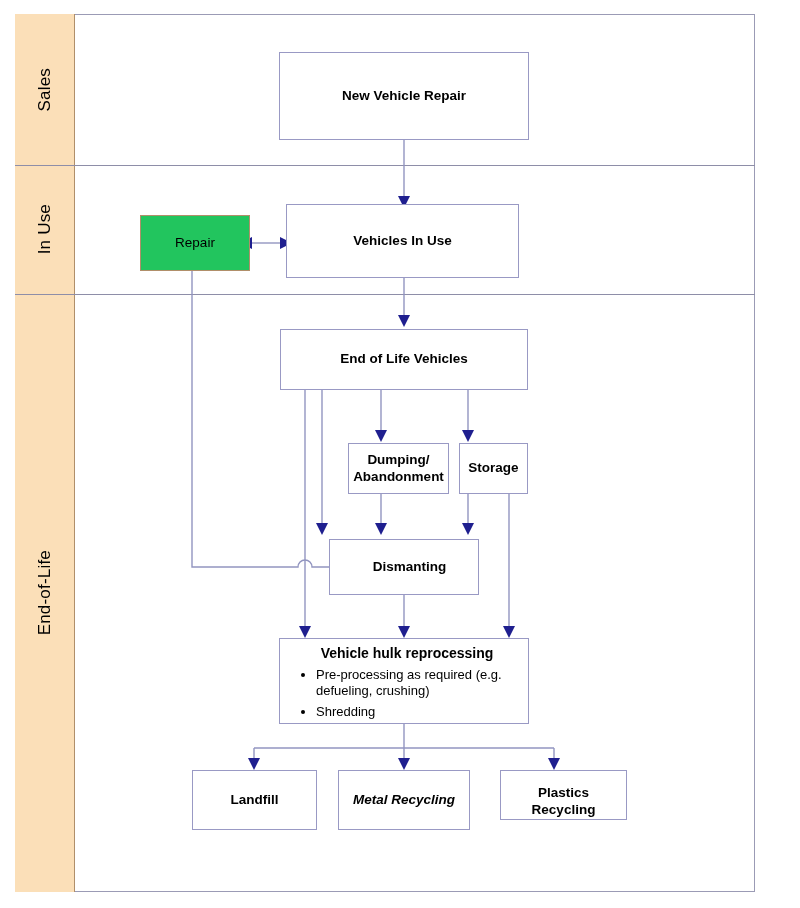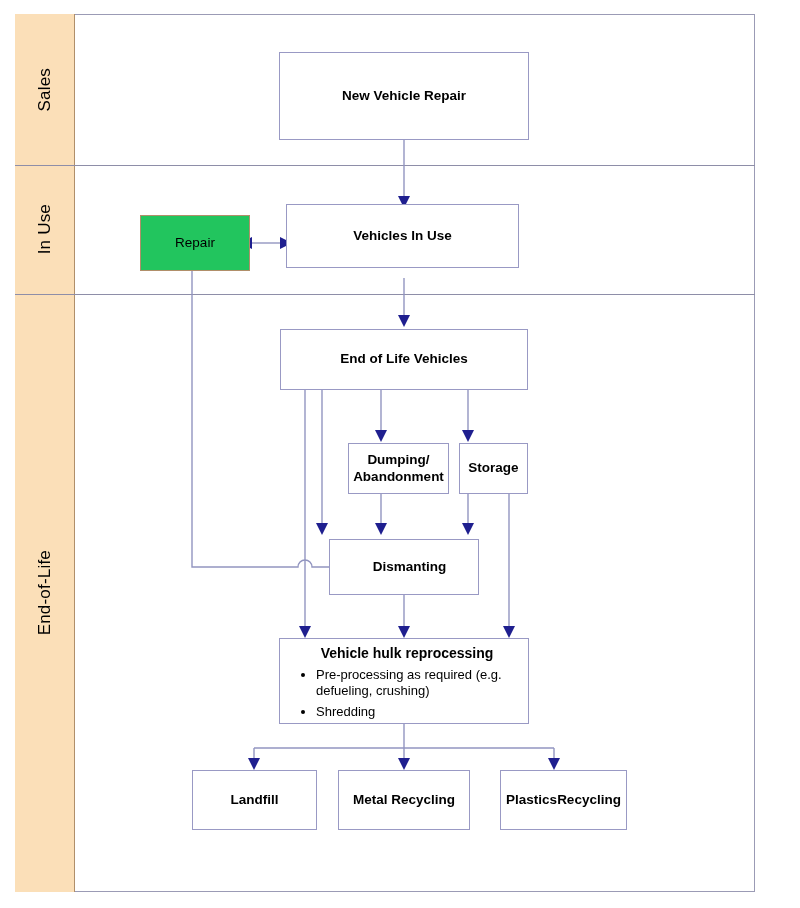--- a/index.html
+++ b/index.html
@@ -188,21 +188,21 @@
   </svg>
 
   <div class="node" style="left:279px; top:52px; width:250px; height:88px;">
     <span>New Vehicle Repair</span>
   </div>
 
   <div class="node peach" style="left:140px; top:215px; width:110px; height:56px;">
     <span>Repair</span>
   </div>
 
-  <div class="node" style="left:286px; top:204px; width:233px; height:64px;">
+  <div class="node" style="left:286px; top:204px; width:233px; height:74px;">
     <span>Vehicles In Use</span>
   </div>
 
   <div class="node" style="left:280px; top:329px; width:248px; height:61px;">
     <span>End of Life Vehicles</span>
   </div>
 
   <div class="node" style="left:348px; top:443px; width:101px; height:51px; flex-direction:column;">
     <span>Dumping/</span>
     <span>Abandonment</span>
@@ -221,22 +221,22 @@
     <ul>
       <li>Pre-processing as required (e.g. defueling, crushing)</li>
       <li>Shredding</li>
     </ul>
   </div>
 
   <div class="node" style="left:192px; top:770px; width:125px; height:60px;">
     <span>Landfill</span>
   </div>
 
-  <div class="node" style="left:338px; top:770px; width:132px; height:60px;">
+  <div class="node" style="left:338px; top:770px; width:132px; height:60px;font-style:italic;">
     <span>Metal Recycling</span>
   </div>
 
-  <div class="node" style="left:500px; top:770px; width:127px; height:60px; ">
+  <div class="node" style="left:500px; top:770px; width:127px; height:50px; flex-direction:column;justify-content:flex-end;">
     <span>Plastics</span>
     <span>Recycling</span>
   </div>
 
 </div>
 
 </body></html>

